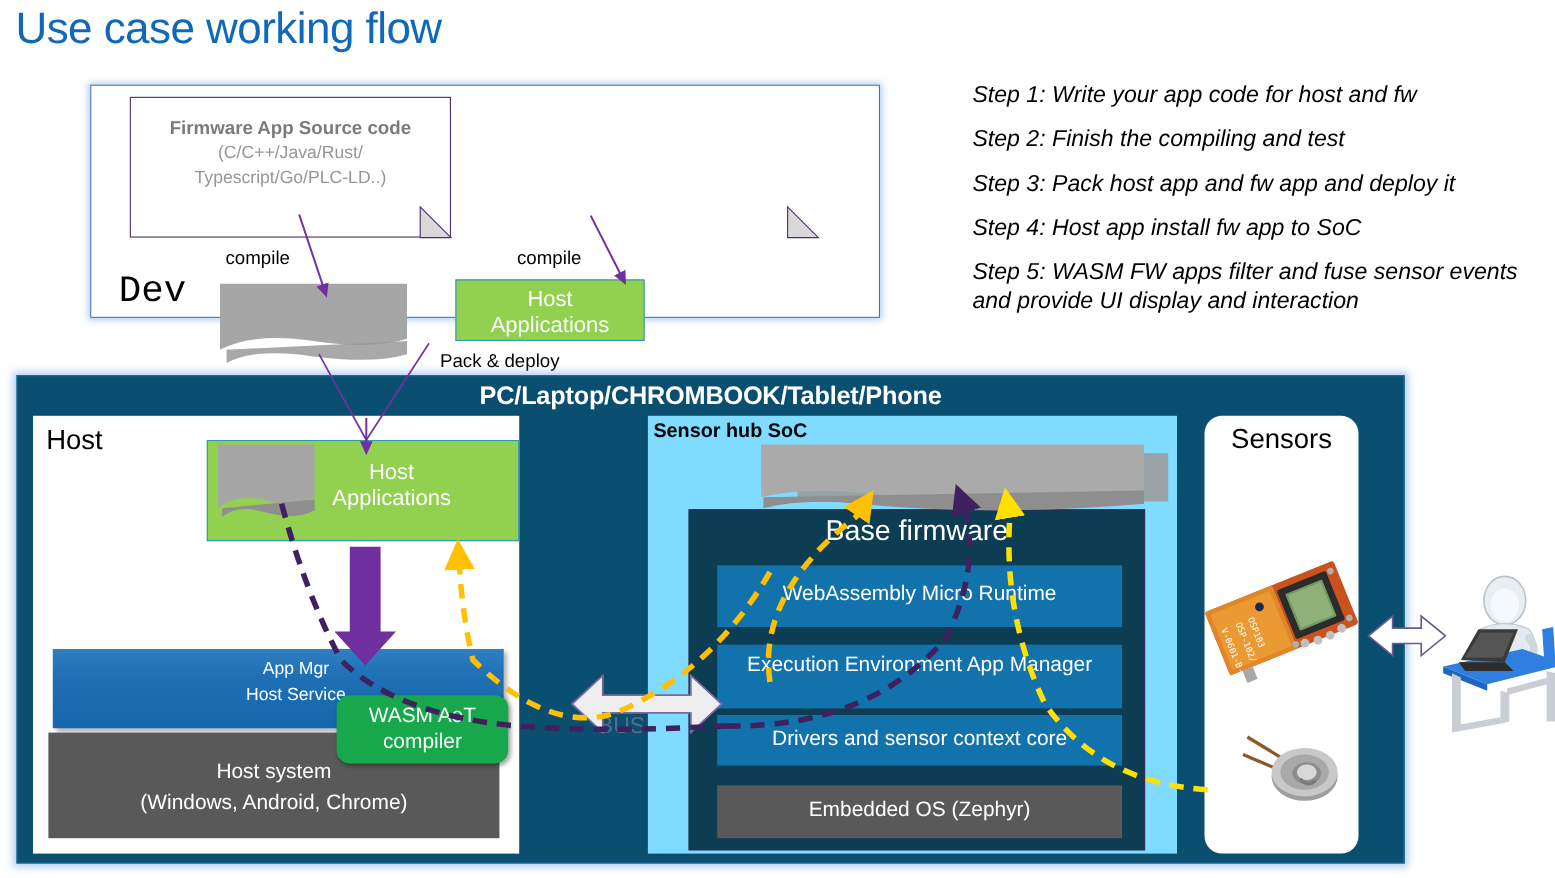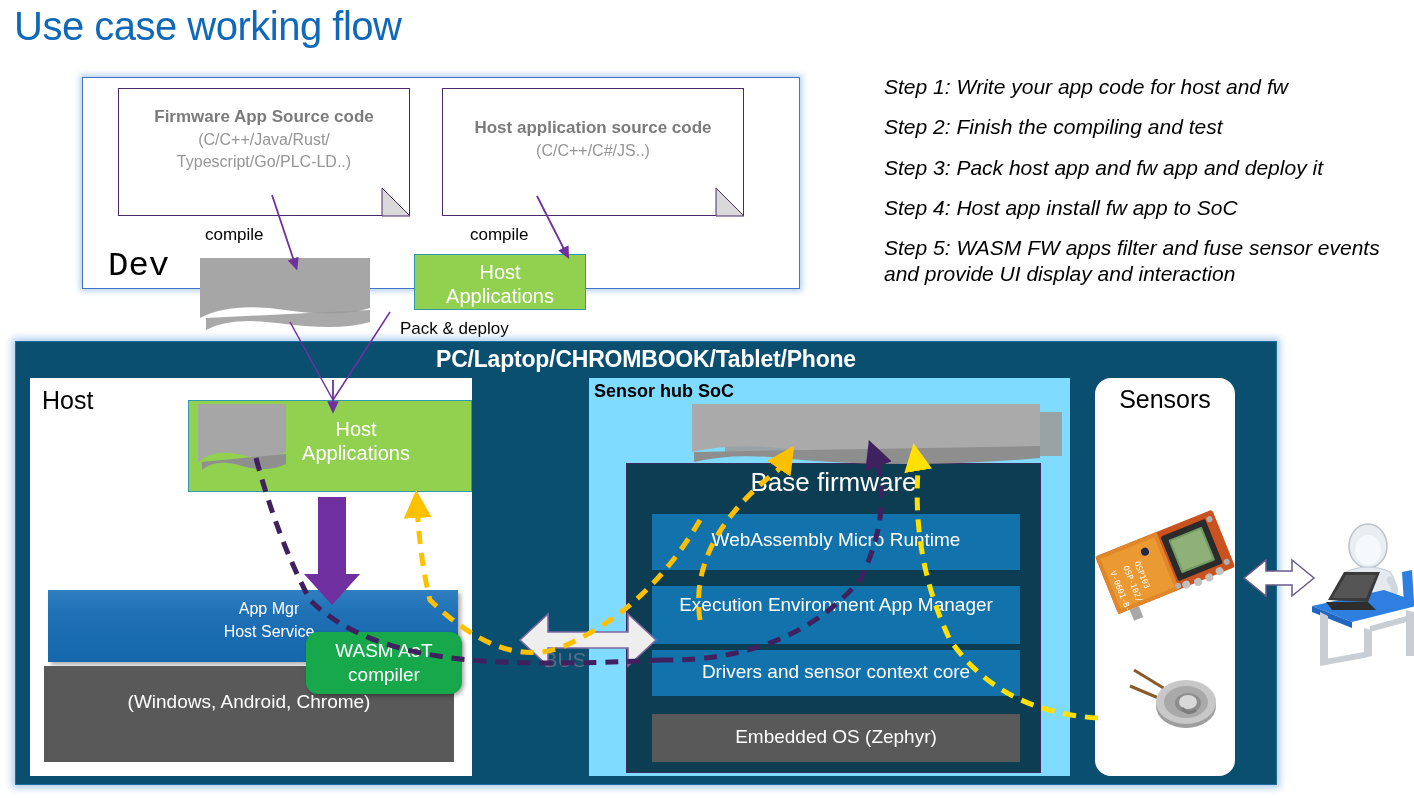--- a/index.html
+++ b/index.html
@@ -209,26 +209,20 @@
   <div class="dev-label">Dev</div>
 
   <div class="note" id="note-fw">
     <div class="inner">
       <div class="t1">Firmware App Source code</div>
       <div class="t2">(C/C++/Java/Rust/</div>
       <div class="t2">Typescript/Go/PLC-LD..)</div>
     </div>
   </div>
 
-  <div class="note" id="note-host">
-    <div class="inner">
-      <div class="t1">Host application source code</div>
-      <div class="t2">(C/C++/C#/JS..)</div>
-    </div>
-  </div>
 
   <div class="lbl" id="lbl-compile1">compile</div>
   <div class="lbl" id="lbl-compile2">compile</div>
   <div class="lbl" id="lbl-packdeploy">Pack &amp; deploy</div>
 
   <div class="wavy-grey" id="fwpkg-top">
     <div class="line1">FW-App Packages</div>
     <div class="line2">(WASM bytecode)</div>
   </div>
 
@@ -260,20 +254,21 @@
     <div class="line1">FW-App</div>
     <div class="line1">Packages</div>
   </div>
 
   <div class="blue-grad" id="appmgr">
     <div>App Mgr</div>
     <div>Host Service</div>
   </div>
 
   <div class="grey-box" id="hostsystem">
+    <div>Host system</div>
     <div>(Windows, Android, Chrome)</div>
   </div>
 
   <div id="wasm-aot">
     <div>WASM AoT</div>
     <div>compiler</div>
   </div>
 
   <div class="soc-panel"></div>
   <div class="soc-label">Sensor hub SoC</div>

